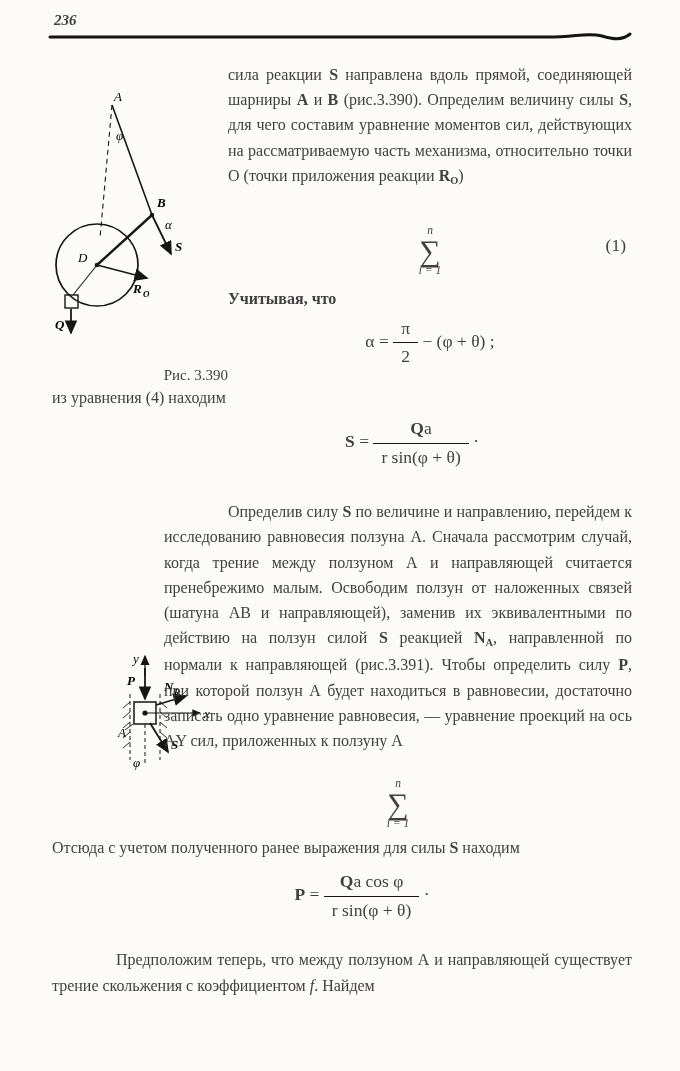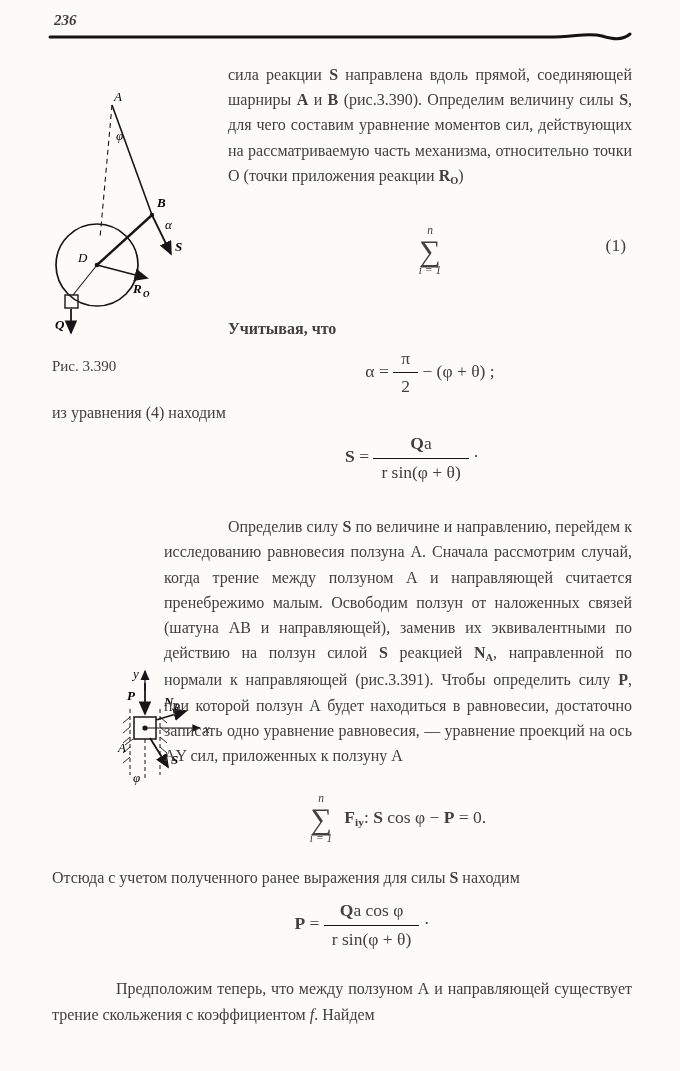--- a/index.html
+++ b/index.html
@@ -4,25 +4,25 @@
 <style>
   html,body{margin:0;padding:0;background:#e8e6e0;}
   .page{width:680px;height:1071px;background:#fcfbf7;position:relative;overflow:hidden;
         font-family:"Liberation Serif","DejaVu Serif",serif;color:#404040;}
   .pageno{position:absolute;left:54px;top:12px;font-size:15px;font-weight:bold;font-style:italic;}
   .rule{position:absolute;left:48px;top:28px;}
   .content{position:absolute;left:52px;right:48px;top:62px;font-size:16px;line-height:25.2px;text-align:justify;}
   p{margin:0;}
   .figbox390{float:left;width:176px;padding-top:26px;}
   .figbox391{float:left;width:112px;margin-top:151px;}
-  .figcap{font-size:15px;text-align:left;margin-top:3px;line-height:20px;}
-  .leadin{font-weight:bold;margin-top:40px;}
+  .figcap{font-size:15px;text-align:right;margin-top:12px;line-height:20px;}
+  .leadin{font-weight:bold;margin-top:10px;}
   .fromeq{clear:left;margin-top:2px;}
   .p2{margin-top:30px;text-indent:64px;}
-  .p3{clear:left;margin-top:20px;}
+  .p3{clear:left;margin-top:6px;}
   .p4{margin-top:26px;text-indent:64px;}
   .eq{position:relative;text-align:center;margin:0;font-size:17.5px;}
   .eq1{margin-top:26px;}
   .eqalpha{margin-top:6px;}
   .eqs{margin-top:8px;padding-left:140px;}
   .eq2{margin-top:16px;}
   .eqp{margin-top:10px;padding-left:40px;}
   .eqnum{position:absolute;right:6px;top:50%;transform:translateY(-50%);}
   .eqrow{display:inline-flex;align-items:center;gap:12px;}
   .bigsum{display:inline-flex;flex-direction:column;align-items:center;line-height:1;}
@@ -169,21 +169,20 @@
       </span><span><span>Определив силу </span><span class="b">S</span><span> по величине и направлению, перейдем к исследованию равновесия ползуна А. Сначала рассмотрим случай, когда трение между ползуном А и направляющей считается пренебрежимо малым. Освободим ползун от наложенных связей (шатуна АВ и направляющей), заменив их эквивалентными по действию на ползун силой </span><span class="b">S</span><span> реакцией </span><span class="b">N</span><sub class="b">A</sub><span>, направленной по нормали к направляющей (рис.3.391). Чтобы определить силу </span><span class="b">Р</span><span>, при которой ползун А будет находиться в равновесии, достаточно записать одно уравнение равновесия, — уравнение проекций на ось АY сил, приложенных к ползуну А</span></span>
     </p>
 
     <div class="eq eq2">
       <span class="eqrow">
         <span class="bigsum">
           <span class="lim">n</span>
           <span class="sigma">∑</span>
           <span class="lim">i = 1</span>
         </span>
-        <span><span class="b">F</span><sub class="b">iy</sub><span>:  </span><span class="b">S</span><span> cos φ − </span><span class="b">P</span><span> = 0.</span></span>
       </span>
     </div>
 
     <p class="p3"><span>Отсюда с учетом полученного ранее выражения для силы </span><span class="b">S</span><span> находим</span></p>
 
     <div class="eq eqp">
       <span><span class="b">P</span><span> = </span></span><span class="frac"><span class="num"><span class="b">Q</span><span>a cos φ</span></span><span class="den"><span>r sin(φ + θ)</span></span></span><span><span> ·</span></span>
     </div>
 
     <p class="p4"><span>Предположим теперь, что между ползуном А и направляющей существует трение скольжения с коэффициентом </span><span class="i">f</span><span>. Найдем</span></p>

